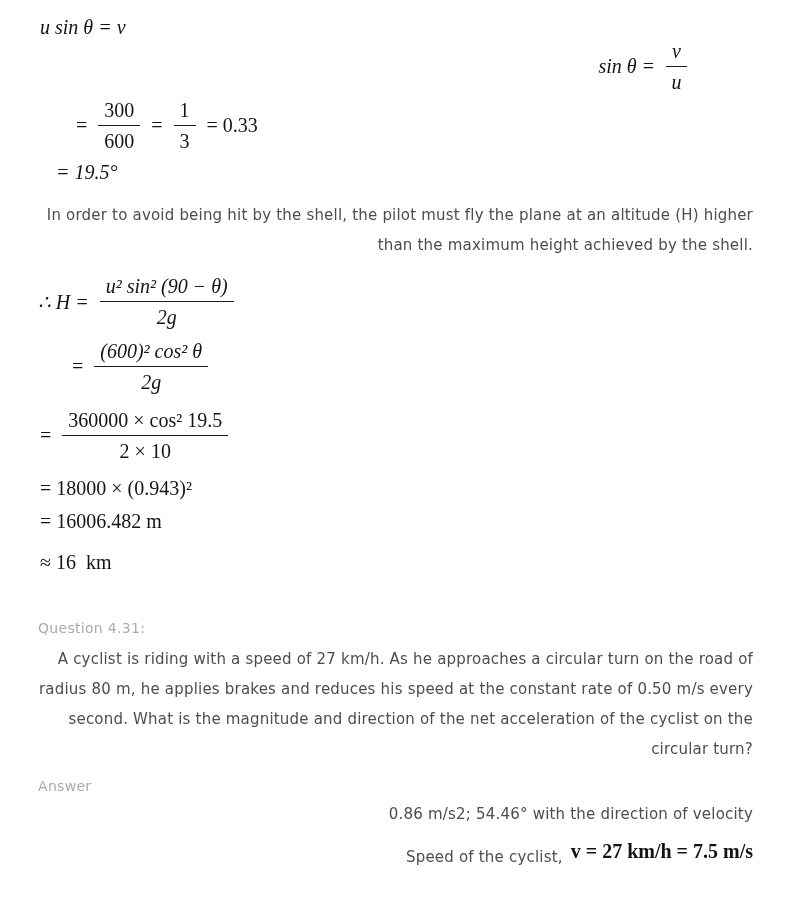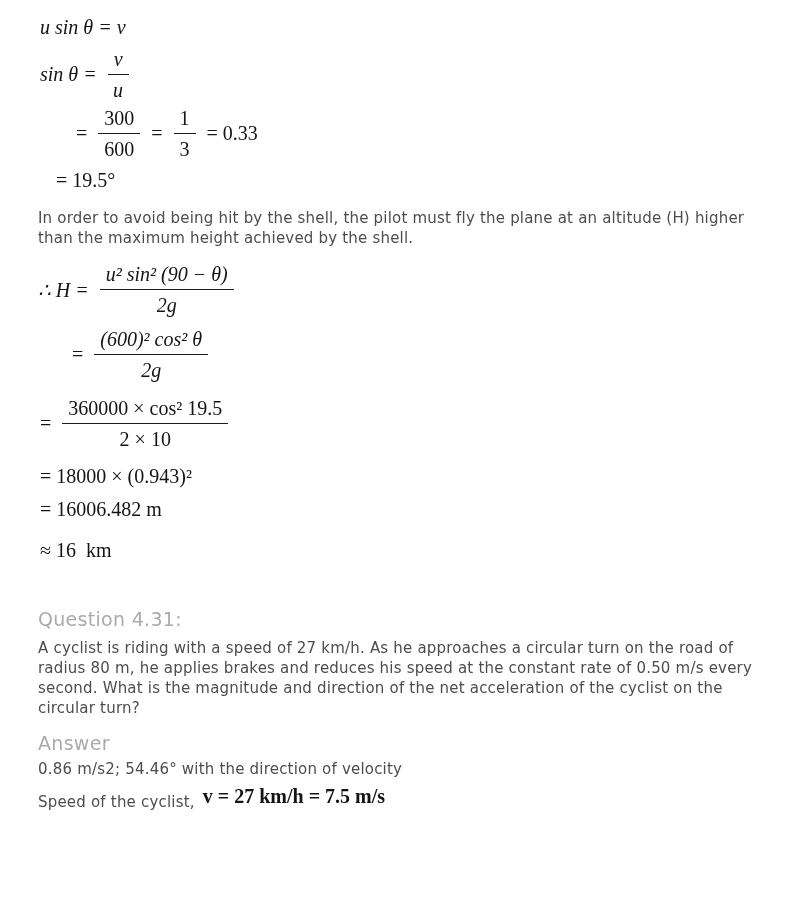--- a/index.html
+++ b/index.html
@@ -12,27 +12,28 @@
   }
   .page {
     width: 727px;
     height: 907px;
     background: #ffffff;
     padding: 12px 34px 0 38px;
   }
   
   .para {
     font-size: 15px;
-    line-height: 20px;
+    line-height: 30px;
     color: #4d4d4d;
     letter-spacing: 0.2px;
     width: 715px;
+    text-align: right;
   }
   .gray-heading {
-    font-size: 19px;
+    font-size: 14px;
     color: #ababab;
     letter-spacing: 0.3px;
   }
   
   .math-line {
     font-family: "Liberation Serif", "DejaVu Serif", serif;
     font-size: 20px;
     color: #141414;
     display: flex;
     align-items: center;
@@ -44,24 +45,24 @@
     flex-direction: column;
     align-items: center;
     text-align: center;
     margin: 0 6px;
     line-height: 1.2;
   }
   .frac .num { padding: 0 6px 3px; border-bottom: 1.5px solid #1c1c1c; }
   .frac .den { padding-top: 3px; }
   
   .m-usin      { margin-top: 4px;  margin-left: 2px; }
-  .m-sinfrac   { margin-top: 8px;  margin-left: 2px; }
+  .m-sinfrac   {  margin-left: 2px; justify-content: flex-end; }
   .m-ratio     { margin-top: 4px;  margin-left: 38px; }
   .m-theta     { margin-top: 10px; margin-left: 2px; }
-  .m-result    { margin-top: 8px;  margin-left: 18px; }
+  .m-result    { margin-top: 8px;  margin-left: 18px; font-style: italic; }
   .m-para1     { margin-top: 16px; }
   .m-eqH       { margin-top: 14px; margin-left: 0; }
   .m-eqSub     { margin-top: 10px; margin-left: 34px; }
   .m-eqNum     { margin-top: 14px; margin-left: 2px; }
   .m-eqMult    { margin-top: 14px; margin-left: 2px; }
   .m-eqMeters  { margin-top: 10px; margin-left: 2px; align-items: center; }
   .m-eqKm      { margin-top: 18px; margin-left: 2px; }
   .m-qHeading  { margin-top: 46px; }
   .m-qBody     { margin-top: 8px; }
   .m-aHeading  { margin-top: 14px; }

